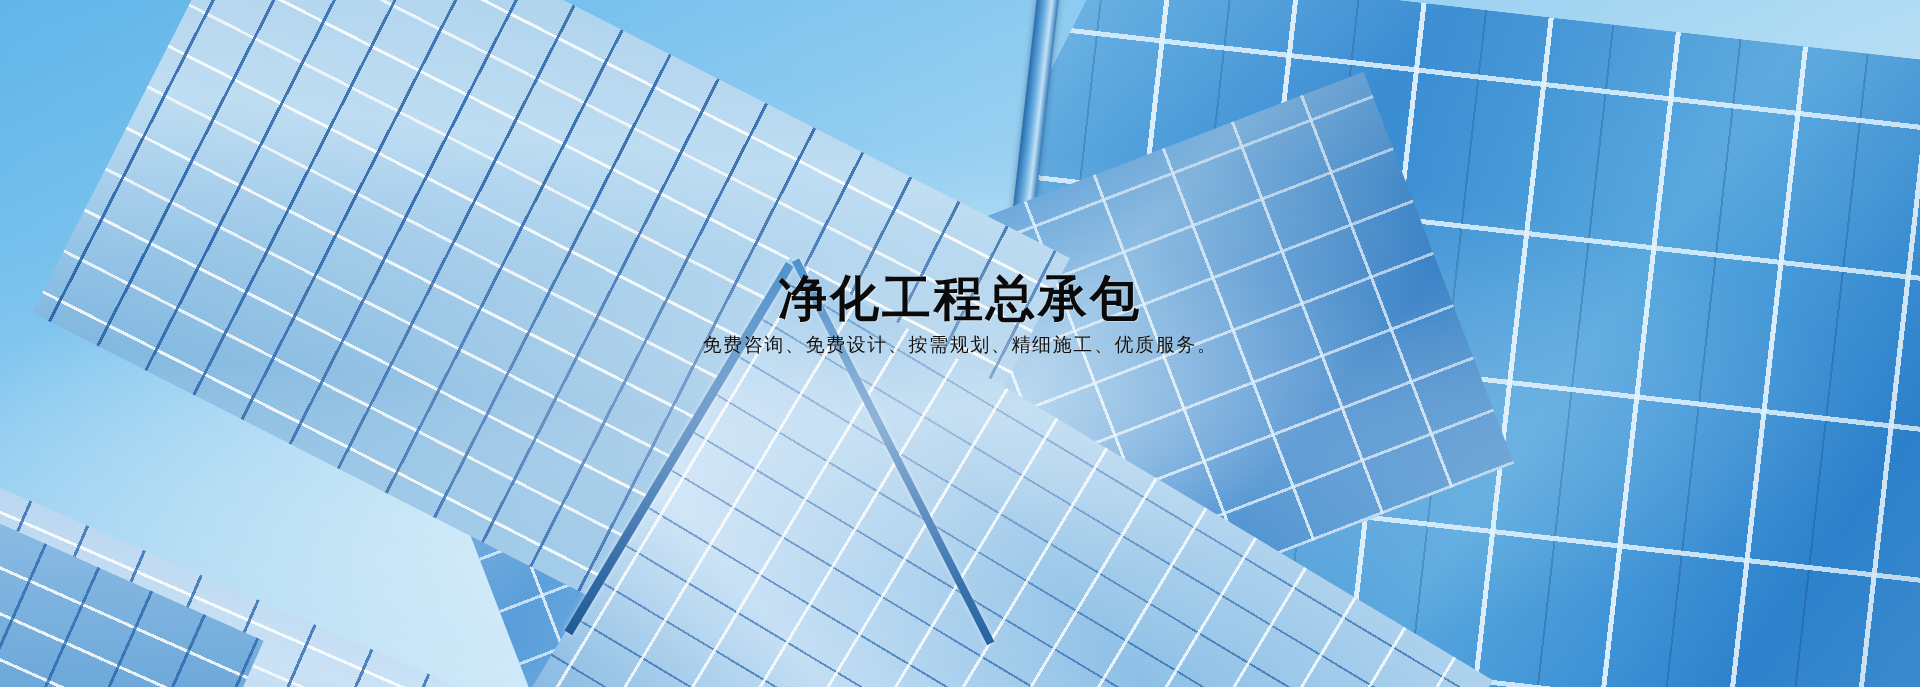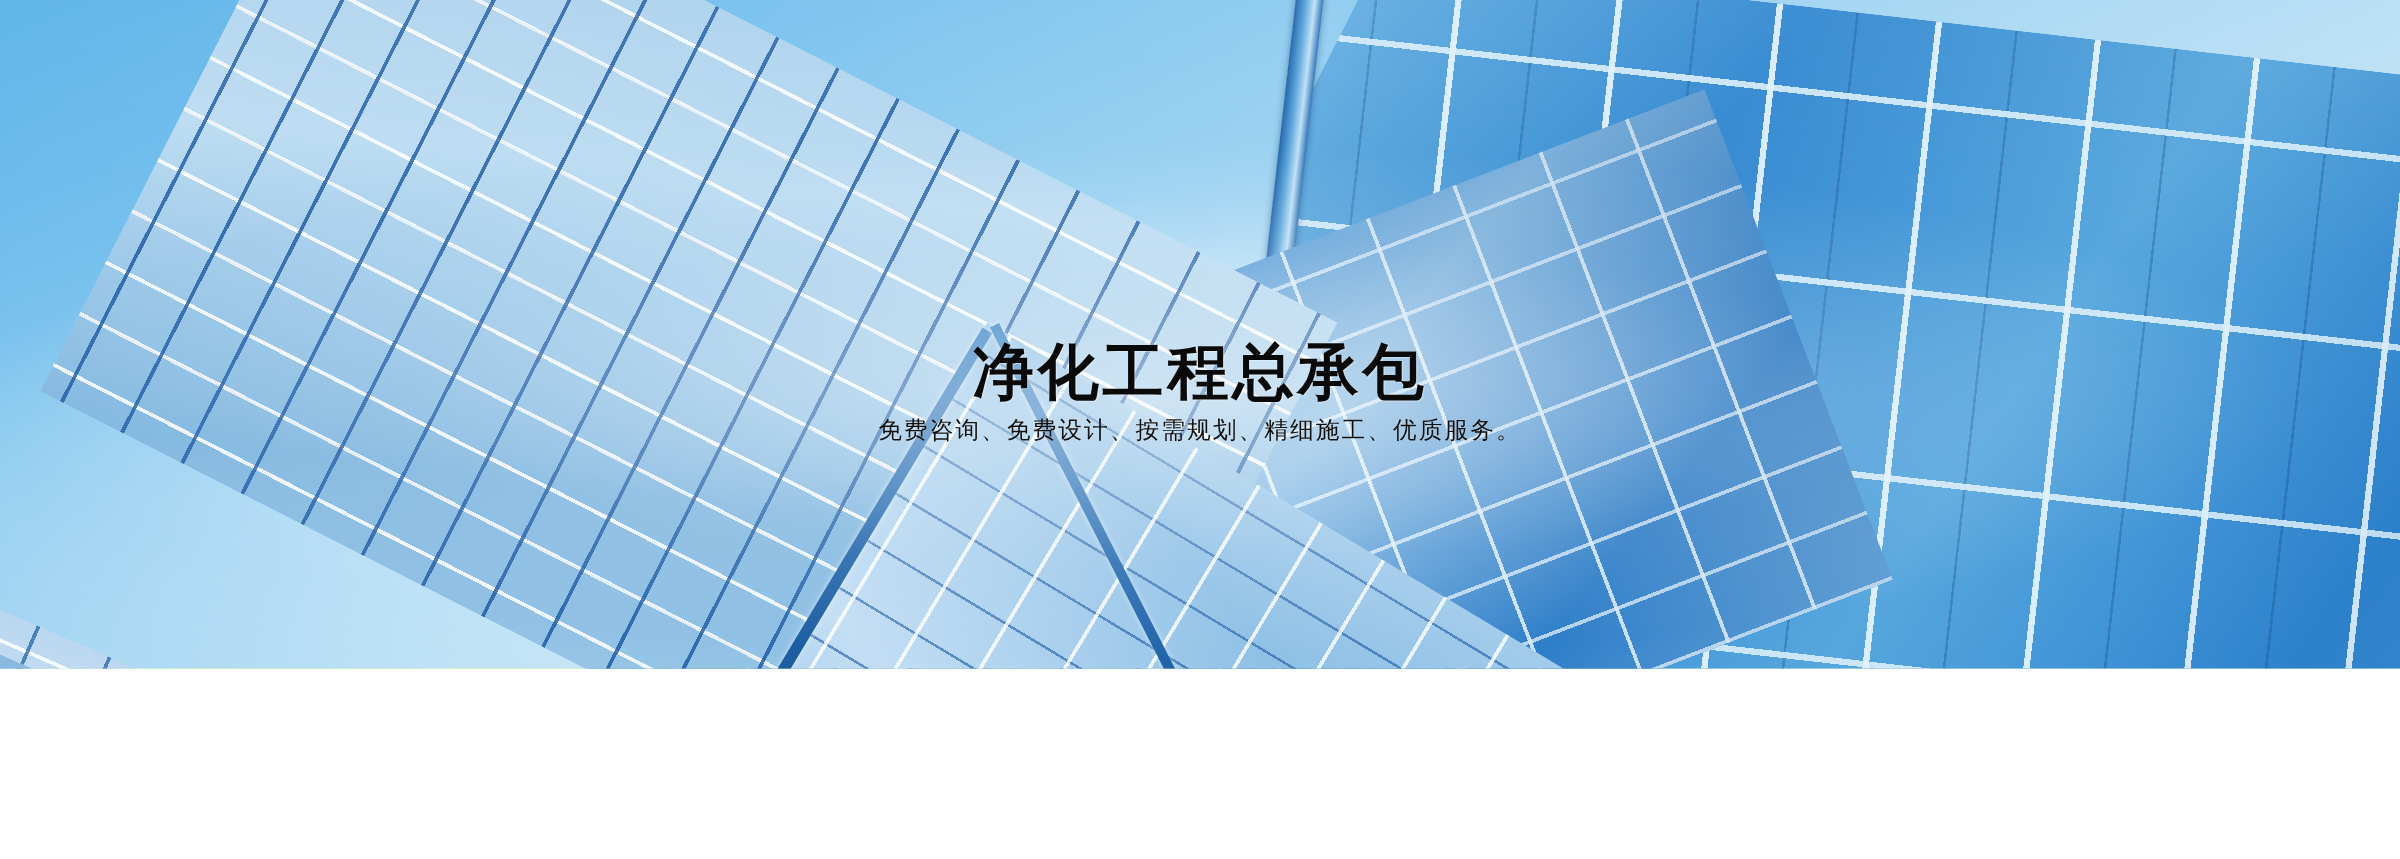--- a/index.html
+++ b/index.html
@@ -8,21 +8,21 @@
     padding: 0;
     background: #ffffff;
   }
   body {
     font-family: "Liberation Sans", "DejaVu Sans", sans-serif;
   }
 
   .banner {
     position: relative;
     width: 1920px;
-    height: 535px;
+    height: 687px;
     overflow: hidden;
     background: #bef264;
   }
 
   
   .sky {
     position: absolute;
     inset: 0;
     background:
       linear-gradient(160deg,

